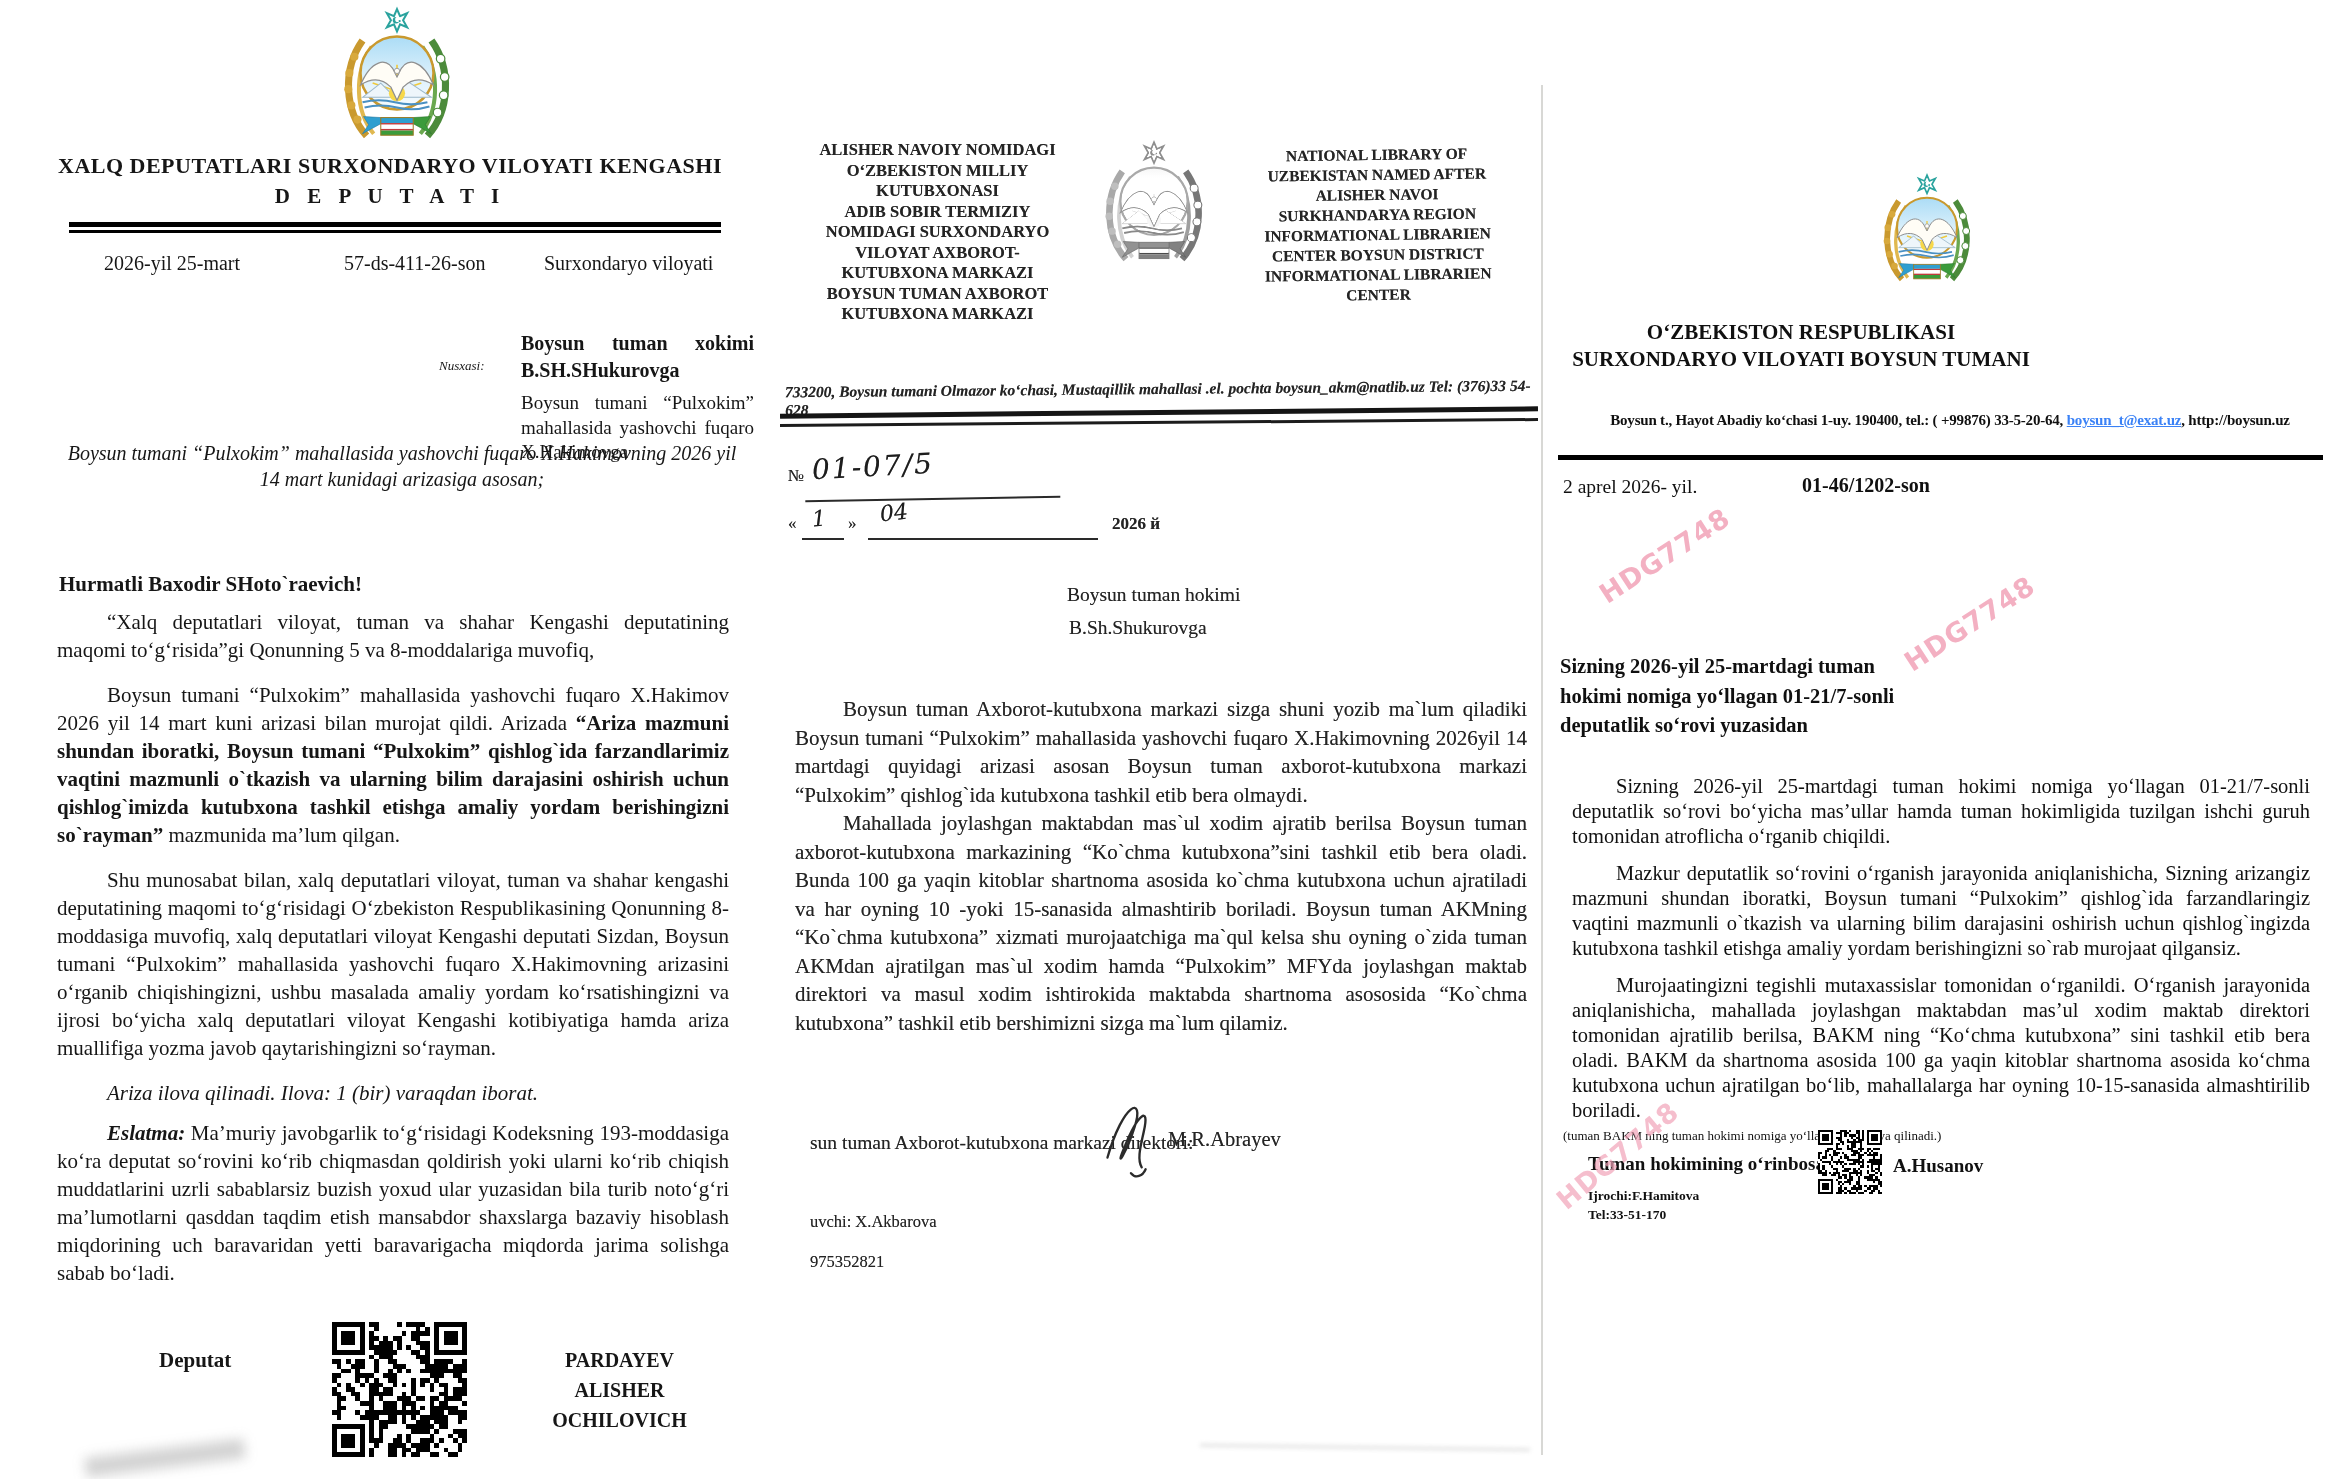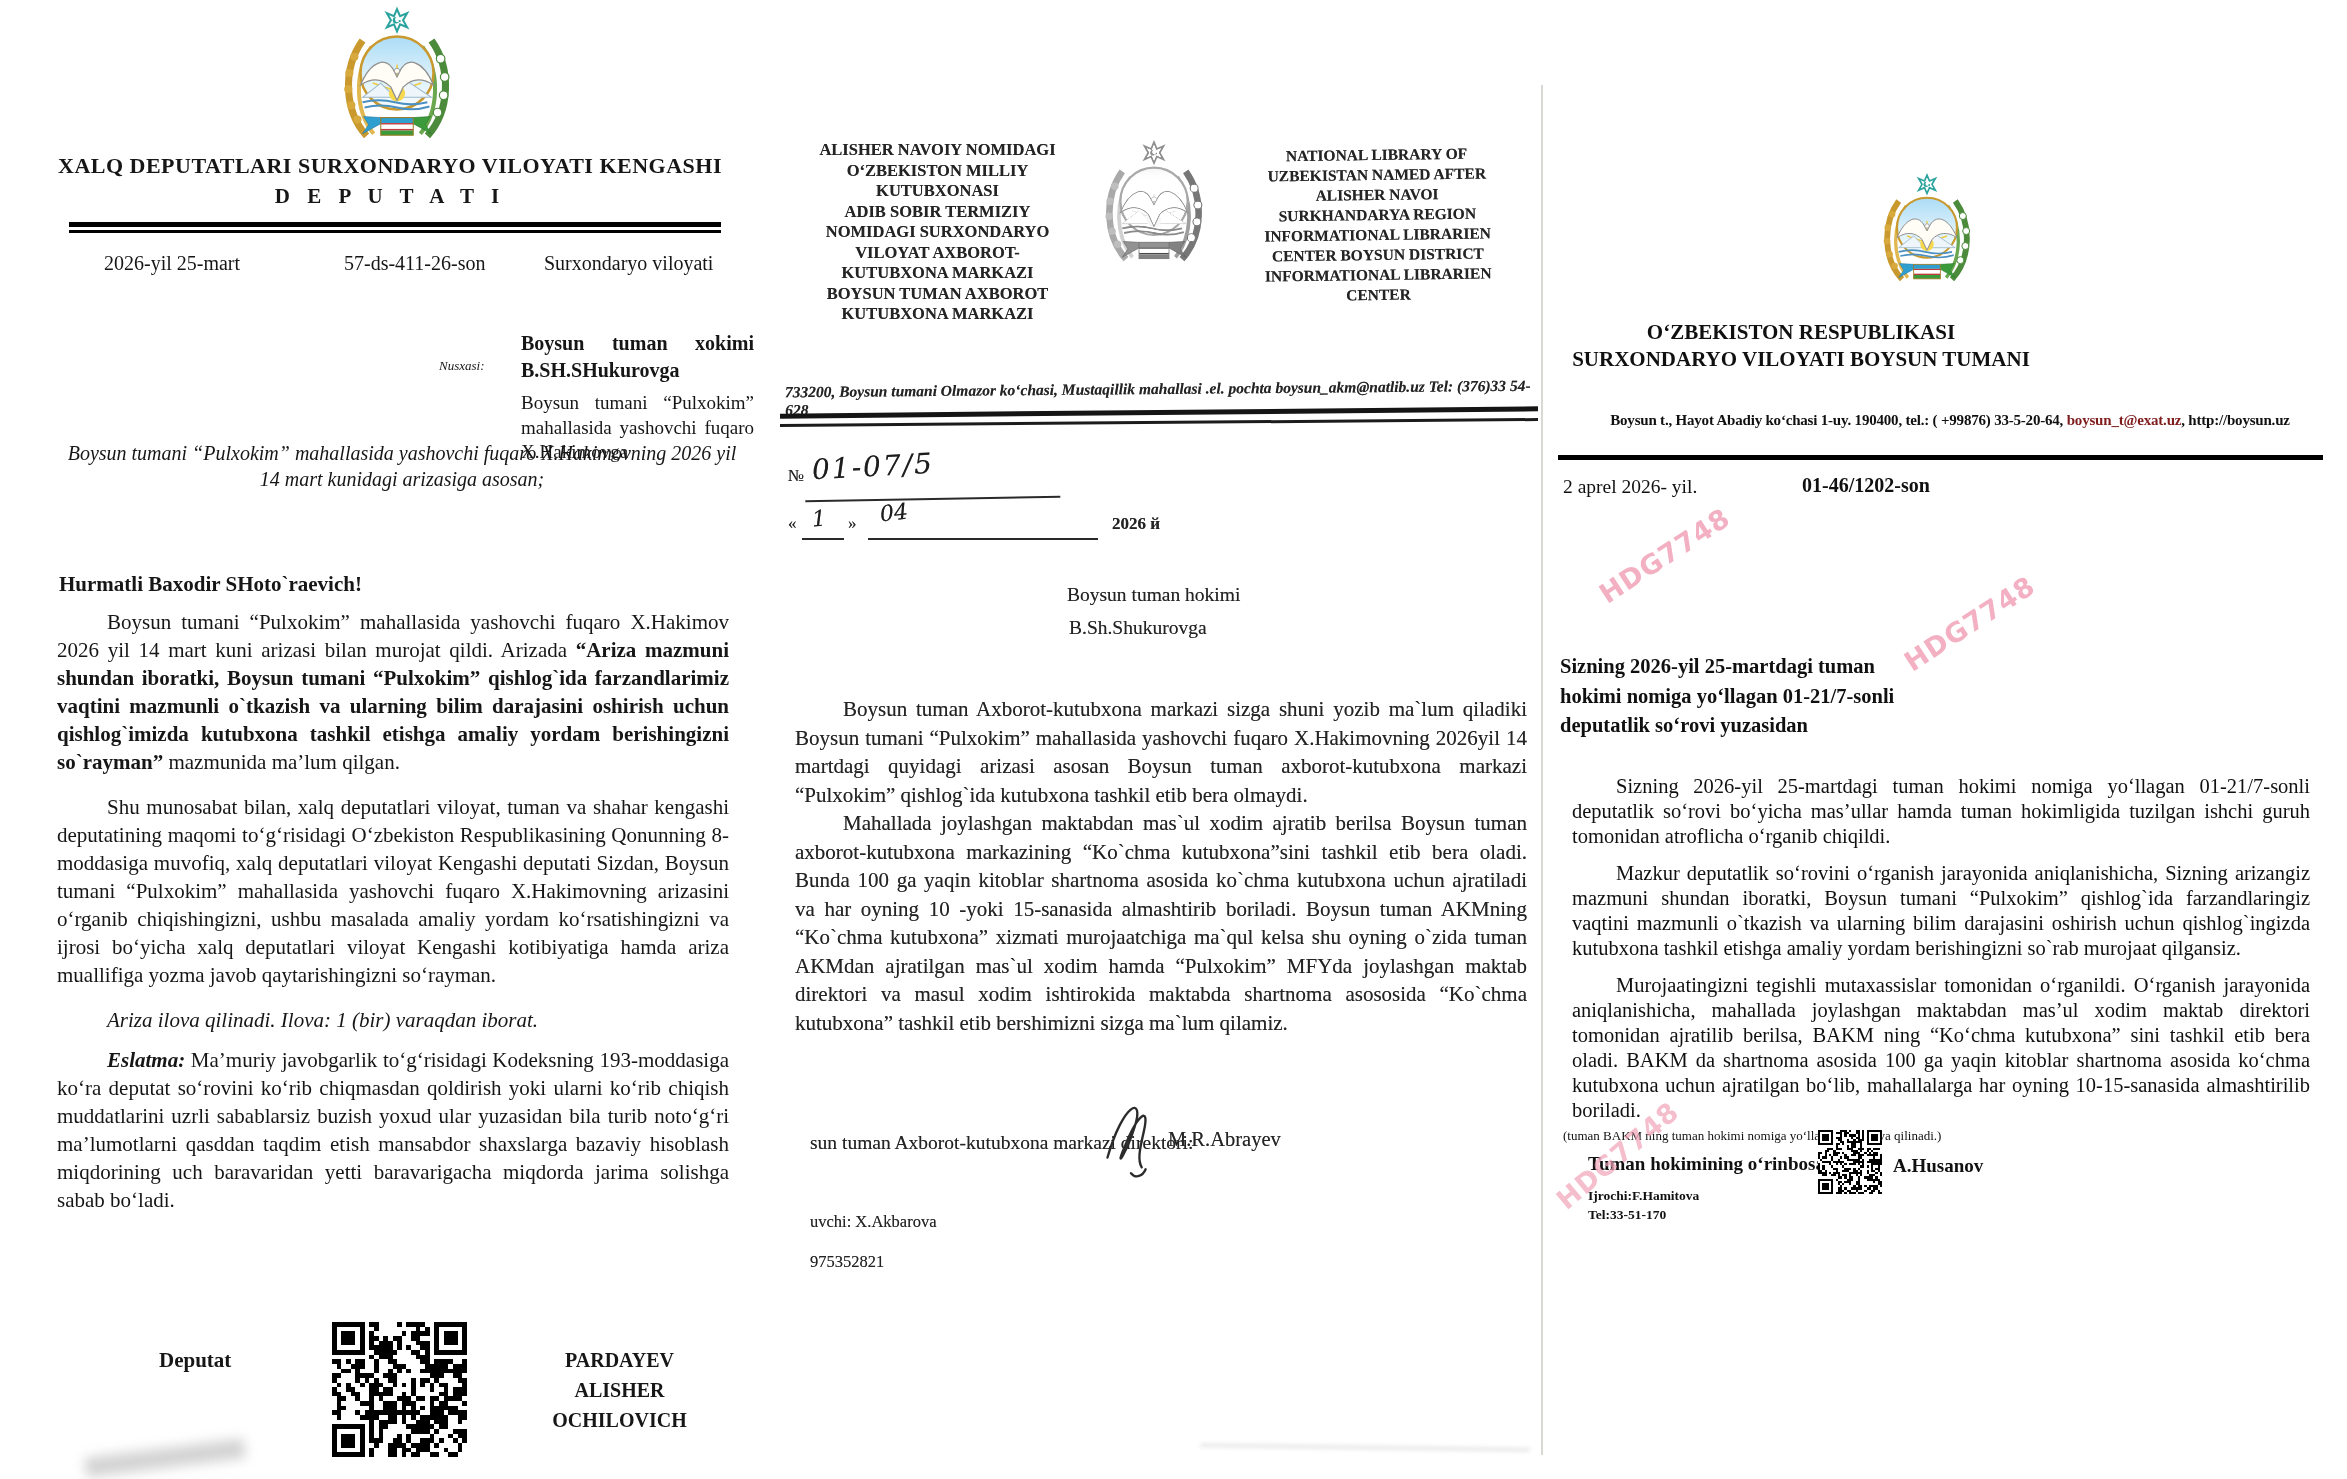--- a/index.html
+++ b/index.html
@@ -19,21 +19,21 @@
   
   #doc2{left:780px;width:765px;height:1479px;color:#242424;
         text-shadow:0 0 0.6px rgba(40,40,40,.55);}
   #doc2 .hdr{font-weight:bold;text-align:center;}
   #doc2 .body p{margin:0;font-size:21px;line-height:28.5px;text-indent:48px;text-align:justify;}
   .hand{font-family:"DejaVu Serif",serif;font-style:italic;color:#1d1d1d;}
   .uline{border-bottom:2px solid #2a2a2a;}
   
   #doc3{left:1555px;width:792px;height:1479px;color:#101010;}
   #doc3 .body p{margin:12px;font-size:20.5px;line-height:25px;text-indent:44px;text-align:justify;}
-  #doc3 a.mail{color:#7f1d1d;cursor:pointer;}
+  #doc3 a.mail{color:#3b82f6;text-decoration:underline;cursor:pointer;}
   .wm{position:absolute;font-family:"DejaVu Sans",sans-serif;font-weight:bold;font-size:27px;
       color:#f2a3b8;opacity:.85;transform:rotate(-33deg);letter-spacing:1px;text-shadow:none;}
   .qr{display:block;}
   .emblem{display:block;}
   .emblem-bw{filter:grayscale(1) contrast(1.35) brightness(1.02);}
   .artifact{position:absolute;pointer-events:none;}
 </style>
 </head>
 <body>
 
@@ -105,20 +105,21 @@
   <div class="abs rule" style="left:25px;top:222px;width:652px"></div>
   <div class="abs" style="left:60px;top:252px;font-size:20px">2026-yil 25-mart</div>
   <div class="abs" style="left:300px;top:252px;font-size:20px">57-ds-411-26-son</div>
   <div class="abs" style="left:500px;top:252px;font-size:20px">Surxondaryo viloyati</div>
   <div class="abs b j" style="left:477px;top:295px;width:233px;font-size:20px;line-height:27px">Boysun tuman xokimi B.SH.SHukurovga</div>
   <div class="abs i" style="left:395px;top:358px;font-size:13px">Nusxasi:</div>
   <div class="abs j" style="left:477px;top:356px;width:233px;font-size:19px;line-height:24.5px">Boysun tumani “Pulxokim” mahallasida yashovchi fuqaro X.Hakimovga</div>
   <div class="abs i c" style="left:18px;top:440px;width:680px;font-size:20px;line-height:26px">Boysun tumani “Pulxokim”  mahallasida yashovchi fuqaro X.Hakimovning 2026 yil 14 mart  kunidagi arizasiga asosan;</div>
   <div class="abs b" style="left:15px;top:572px;font-size:21px">Hurmatli Baxodir SHoto`raevich!</div>
   <div class="abs body" style="left:13px;top:608px;width:672px">
+    <p>“Xalq deputatlari viloyat, tuman va shahar Kengashi deputatining maqomi to‘g‘risida”gi Qonunning 5 va 8-moddalariga muvofiq,</p>
     <p><span>Boysun tumani “Pulxokim” mahallasida yashovchi fuqaro X.Hakimov 2026 yil 14 mart kuni arizasi bilan murojat qildi. Arizada </span><b>“Ariza mazmuni shundan iboratki, Boysun tumani “Pulxokim” qishlog`ida farzandlarimiz vaqtini mazmunli o`tkazish va ularning bilim darajasini oshirish uchun qishlog`imizda kutubxona tashkil etishga amaliy yordam berishingizni so`rayman”</b><span> mazmunida ma’lum qilgan.</span></p>
     <p>Shu munosabat bilan, xalq deputatlari viloyat, tuman va shahar kengashi deputatining maqomi to‘g‘risidagi O‘zbekiston Respublikasining Qonunning 8-moddasiga muvofiq, xalq deputatlari viloyat Kengashi deputati Sizdan, Boysun tumani “Pulxokim” mahallasida yashovchi fuqaro X.Hakimovning arizasini o‘rganib chiqishingizni, ushbu masalada amaliy yordam ko‘rsatishingizni va ijrosi bo‘yicha xalq deputatlari viloyat Kengashi kotibiyatiga hamda ariza muallifiga yozma javob qaytarishingizni so‘rayman.</p>
     <p class="i noj" style="margin-bottom:12px">Ariza ilova qilinadi. Ilova: 1 (bir) varaqdan iborat.</p>
     <p><b class="i">Eslatma:</b><span> Ma’muriy javobgarlik to‘g‘risidagi Kodeksning 193-moddasiga ko‘ra deputat so‘rovini ko‘rib chiqmasdan qoldirish yoki ularni ko‘rib chiqish muddatlarini uzrli sabablarsiz buzish yoxud ular yuzasidan bila turib noto‘g‘ri ma’lumotlarni qasddan taqdim etish mansabdor shaxslarga bazaviy hisoblash miqdorining uch baravaridan yetti baravarigacha miqdorda jarima solishga sabab bo‘ladi.</span></p>
   </div>
   <div class="abs b" style="left:115px;top:1348px;font-size:21px">Deputat</div>
   <div class="abs qr" style="left:288px;top:1322px;width:135px;height:135px"><svg viewBox="0 0 29 29" width="100%" height="100%" style="shape-rendering:crispEdges;background:#fff">
         <rect x="0" y="0" width="7" height="7" fill="#000"></rect>
         <rect x="1" y="1" width="5" height="5" fill="#fff"></rect>
         <rect x="2" y="2" width="3" height="3" fill="#000"></rect>

